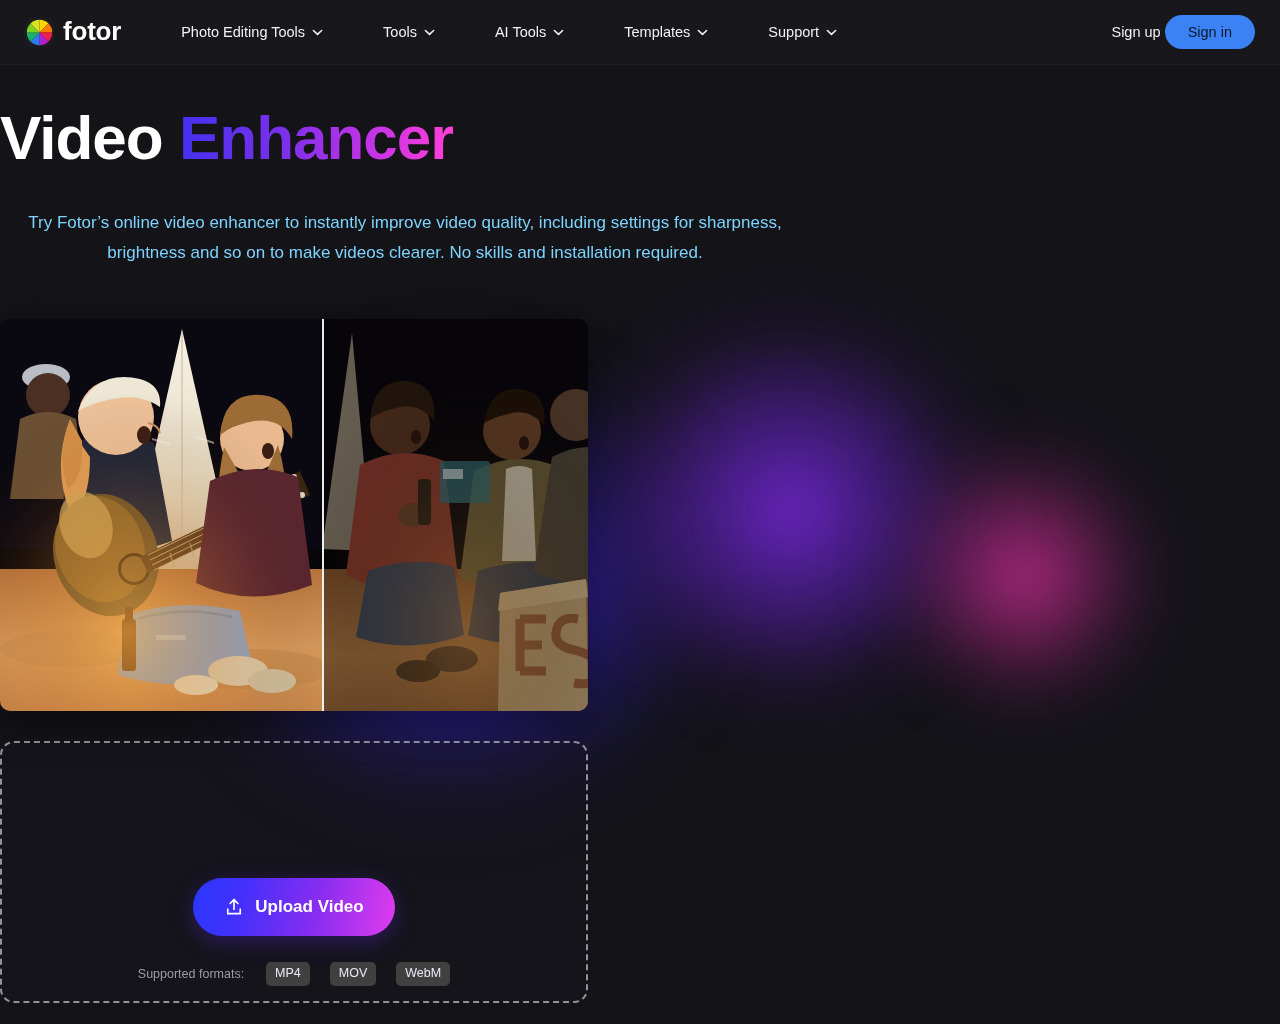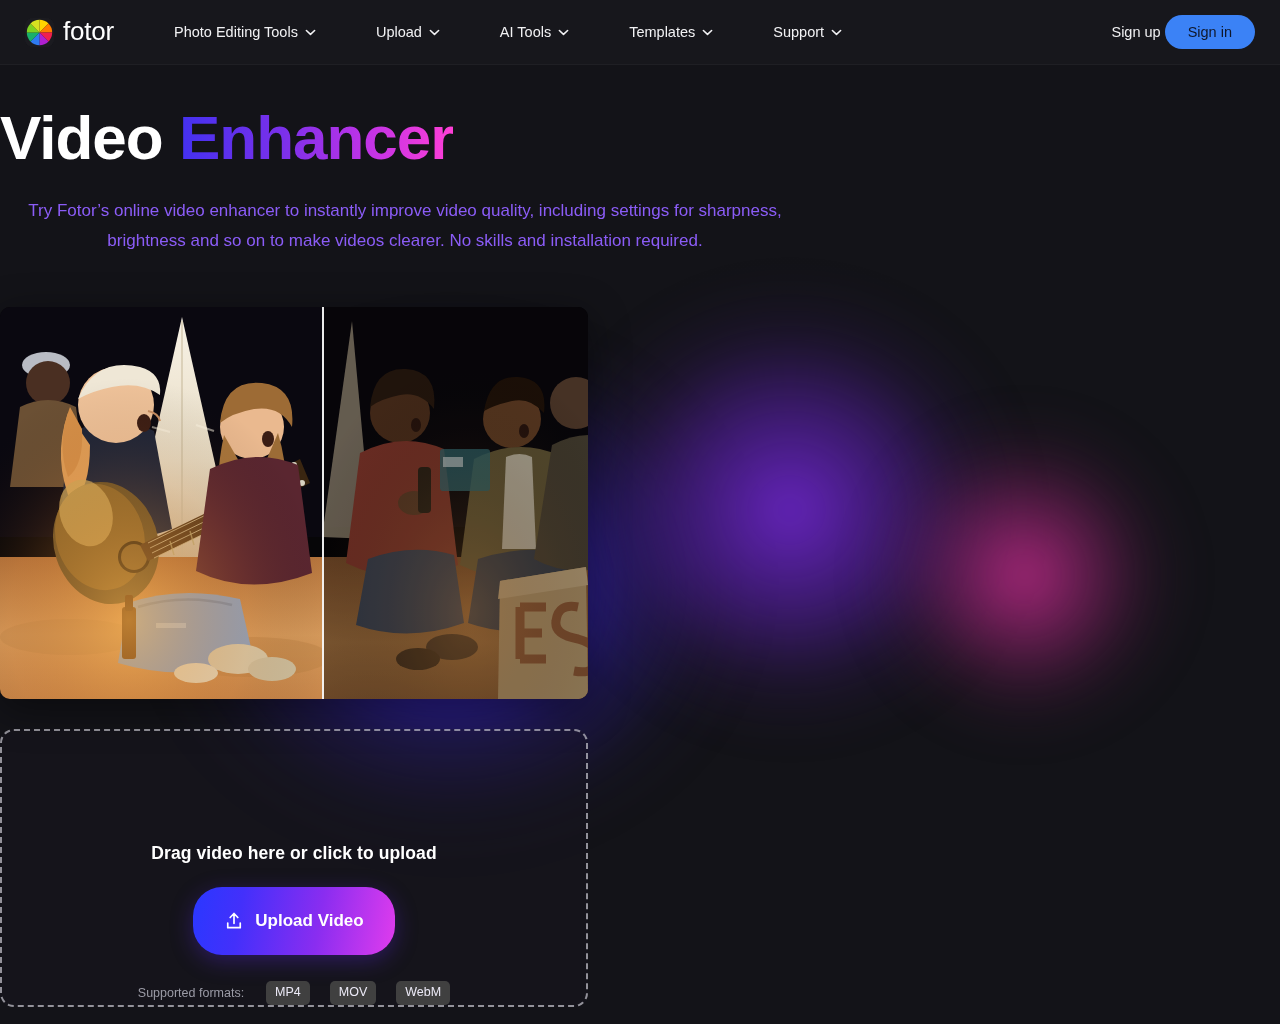--- a/index.html
+++ b/index.html
@@ -96,21 +96,21 @@
     border-radius: 8px;
     overflow: hidden;
     display: block;
     background: #1d1d22;
     flex: none;
   }
   .brand-name {
     font-size: 26px;
     letter-spacing: -0.2px;
     color: #ffffff;
-    font-weight: 400;
+    font-weight: 700;
     line-height: 1;
     padding-bottom: 3px;
   }
 
   .nav {
     display: flex;
     align-items: center;
     gap: 16px;
   }
   .nav-item {
@@ -175,26 +175,26 @@
   }
   .hero-title .accent {
     background: linear-gradient(90deg, #4331f0 0%, #7b30ea 38%, #c333e6 70%, #ff3fd6 100%);
     -webkit-background-clip: text;
     background-clip: text;
     -webkit-text-fill-color: transparent;
     color: transparent;
   }
 
   .hero-sub {
-    margin-top: 24px;
+    margin-top: 36px;
     width: 810px;
     text-align: center;
     font-size: 17px;
     line-height: 30px;
-    color: #8b5cf6;
+    color: #7dd3fc;
   }
 
   
   .media {
     margin-top: 51px;
     width: 588px;
     height: 392px;
     border-radius: 10px;
     overflow: hidden;
     position: relative;
@@ -228,21 +228,21 @@
   }
   .dz-title {
     font-size: 17.5px;
     font-weight: bold;
     color: #ffffff;
     letter-spacing: 0.1px;
   }
   .upload-btn {
     margin-top: 23px;
     width: 202px;
-    height: 68px;
+    height: 58px;
     border: none;
     border-radius: 29px;
     background: linear-gradient(100deg, #2a38ff 0%, #4330fb 24%, #8a2df0 62%, #e03ced 100%);
     color: #ffffff;
     font-size: 17px;
     font-weight: bold;
     font-family: inherit;
     display: flex;
     align-items: center;
     justify-content: center;
@@ -312,21 +312,21 @@
   </div>
 
   <nav class="nav">
     <div class="nav-item">
       <span>Photo Editing Tools</span>
       <svg class="chev" viewBox="0 0 12 8">
         <path d="M1.3 1.7 L6 6.2 L10.7 1.7" fill="none" stroke="#f2f2f4" stroke-width="1.8" stroke-linecap="round" stroke-linejoin="round"></path>
       </svg>
     </div>
     <div class="nav-item">
-      <span>Upload</span>
+      <span>Tools</span>
       <svg class="chev" viewBox="0 0 12 8">
         <path d="M1.3 1.7 L6 6.2 L10.7 1.7" fill="none" stroke="#f2f2f4" stroke-width="1.8" stroke-linecap="round" stroke-linejoin="round"></path>
       </svg>
     </div>
     <div class="nav-item">
       <span>AI Tools</span>
       <svg class="chev" viewBox="0 0 12 8">
         <path d="M1.3 1.7 L6 6.2 L10.7 1.7" fill="none" stroke="#f2f2f4" stroke-width="1.8" stroke-linecap="round" stroke-linejoin="round"></path>
       </svg>
     </div>
@@ -523,21 +523,20 @@
 
         <rect x="322" y="0" width="266" height="392" fill="url(#fireR)"></rect>
 
         <rect x="322" y="0" width="266" height="392" fill="#000000" opacity="0.22"></rect>
       </g>
     </svg>
     <div class="split-handle"></div>
   </div>
 
   <div class="dropzone">
-    <div class="dz-title">Drag video here or click to upload</div>
 
     <button class="upload-btn">
       <svg class="up-icon" viewBox="0 0 24 24">
         <path d="M12 3 L12 15 M12 3 L7.4 7.8 M12 3 L16.6 7.8" fill="none" stroke="#ffffff" stroke-width="2" stroke-linecap="round" stroke-linejoin="round"></path>
         <path d="M4.5 14.5 L4.5 20 L19.5 20 L19.5 14.5" fill="none" stroke="#ffffff" stroke-width="2" stroke-linecap="round" stroke-linejoin="round"></path>
       </svg>
       <span>Upload Video</span>
     </button>
 
     <div class="formats">

